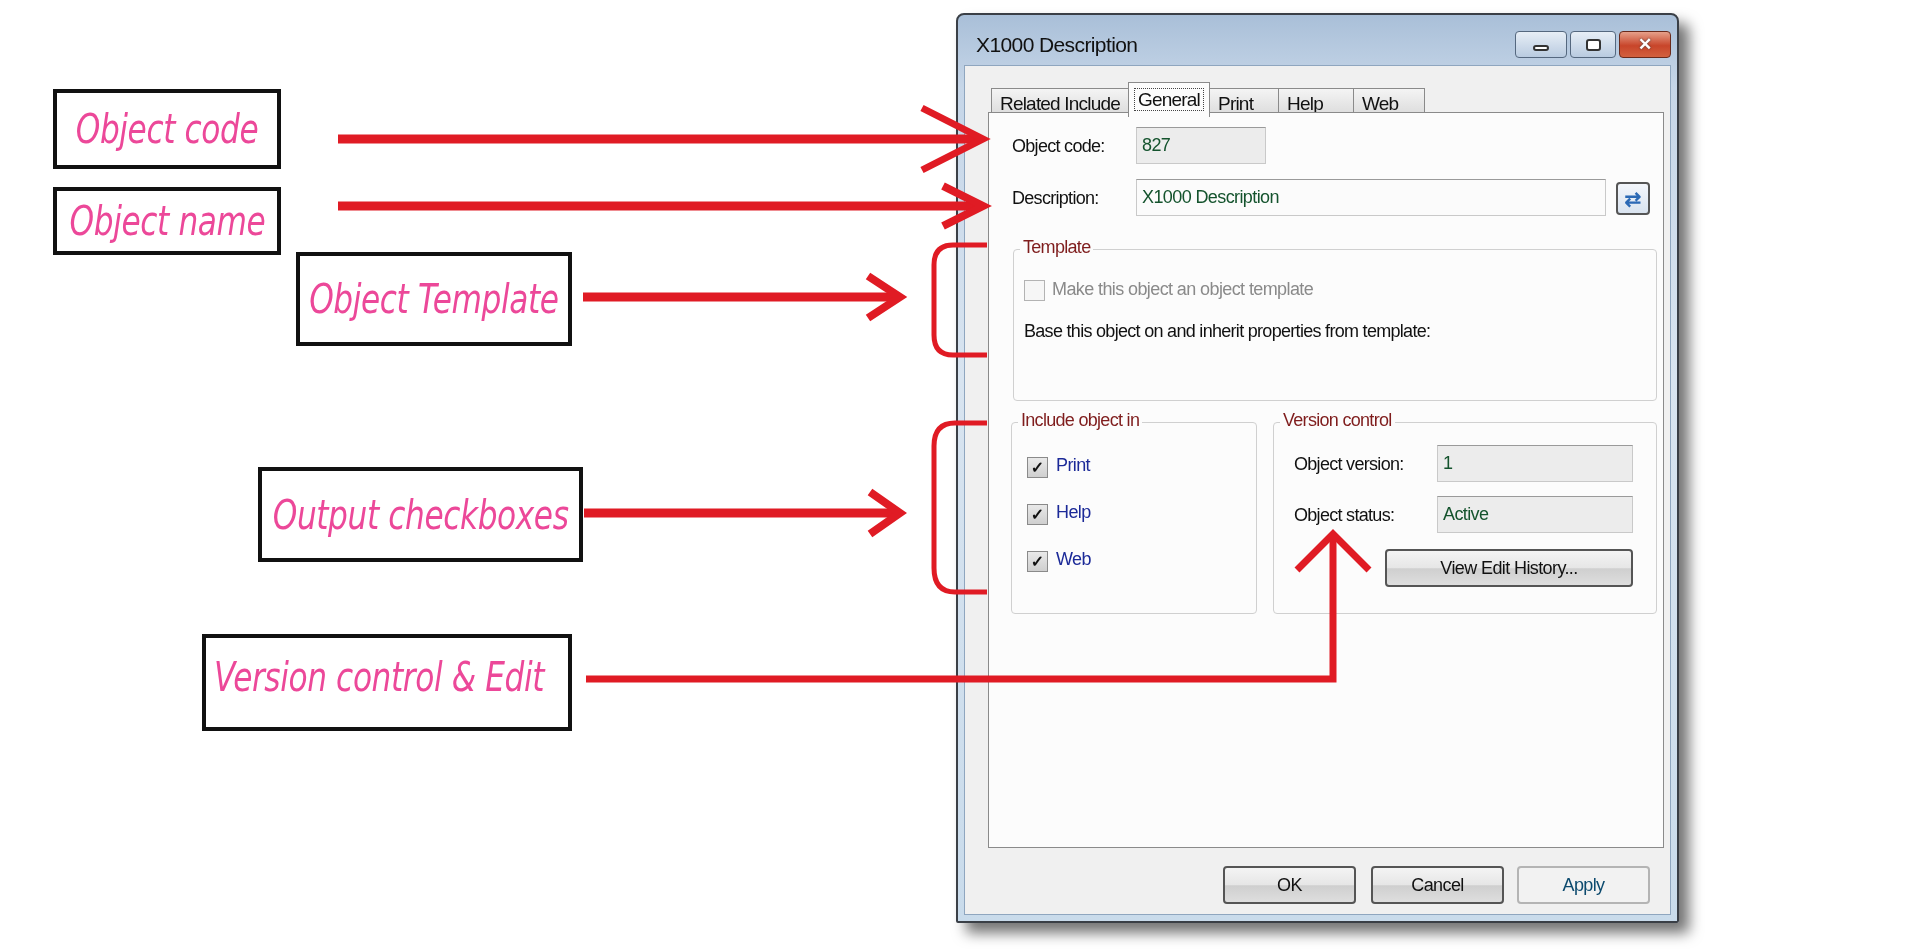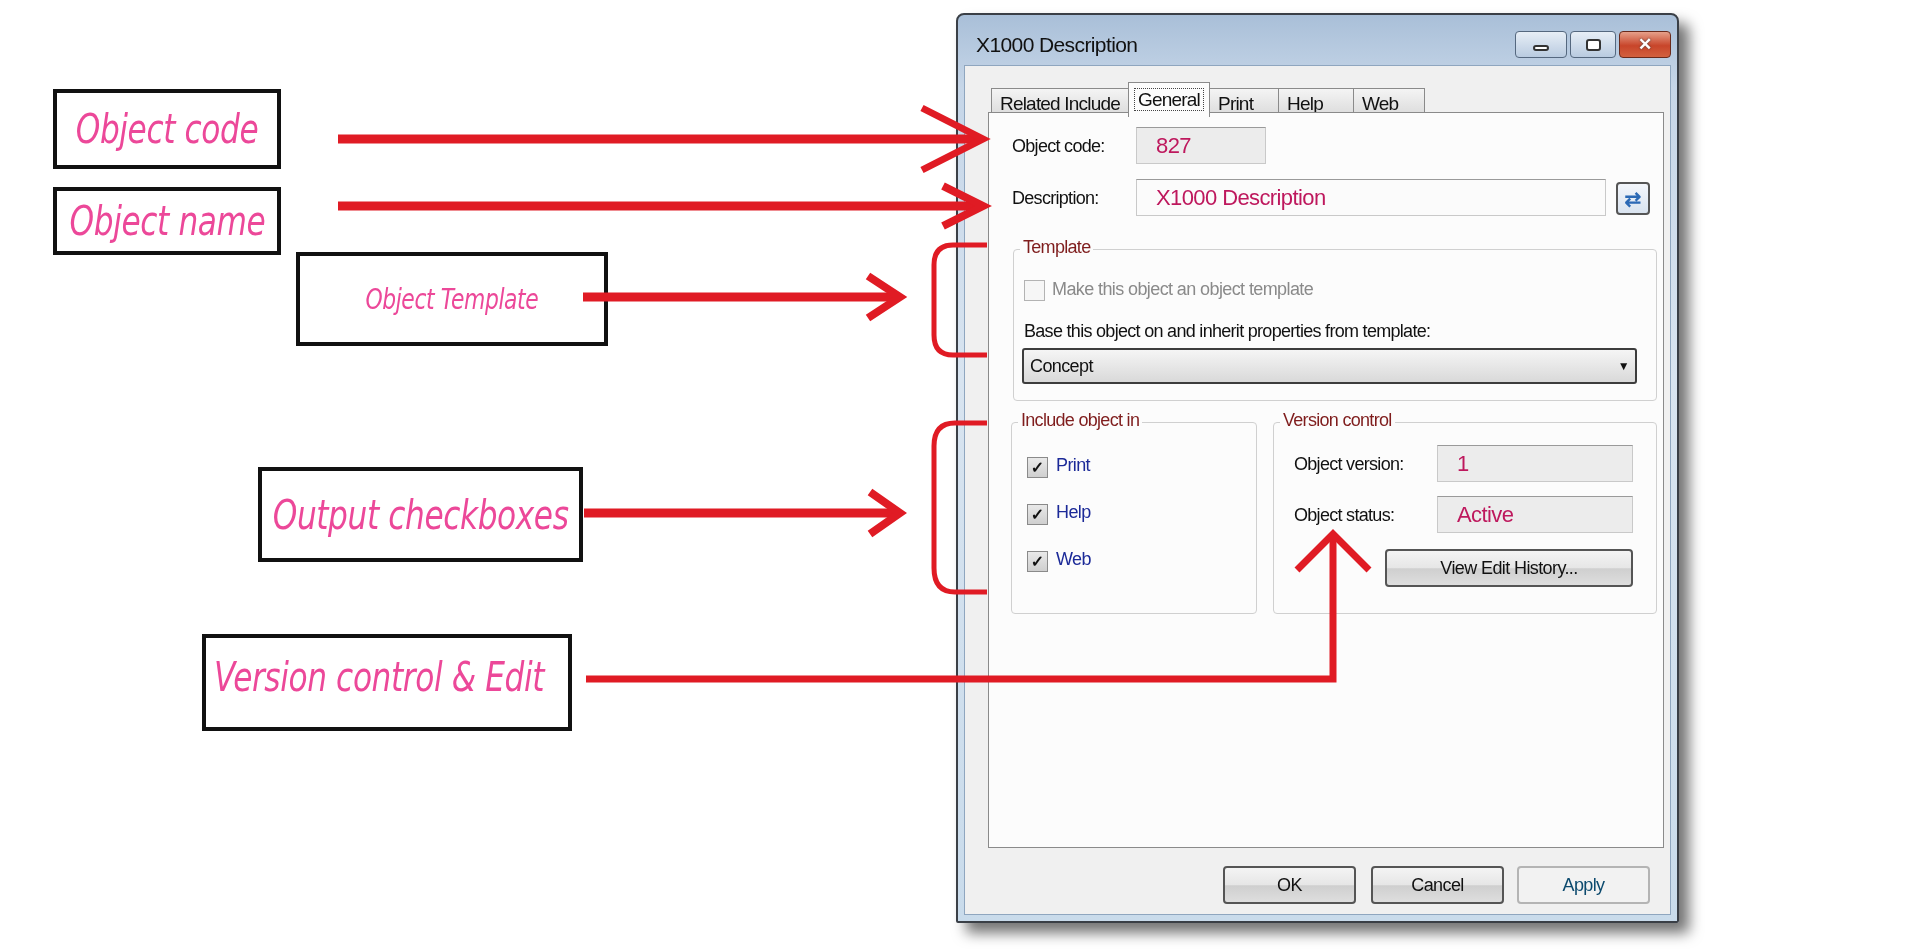--- a/index.html
+++ b/index.html
@@ -39,21 +39,21 @@
          color:#111; letter-spacing:-0.8px; margin-right:-1px; }
   .tab.active { height:35px; margin-top:-2px; background:#fcfcfc; position:relative; z-index:2;
                 padding:0 5px; line-height:33px; }
   .tab.active span { border:1px dotted #444; padding:0 3px; }
 
   .panel { position:absolute; left:23px; top:46px; width:676px; height:736px; background:#fcfcfc;
            border:1px solid #8a8a8a; box-sizing:border-box; }
 
   .lbl { position:absolute; font-size:18px; color:#111; letter-spacing:-0.7px; white-space:nowrap; }
   .field { position:absolute; height:37px; background:#ececec; border:1px solid #c9c9c9; border-top-color:#9a9a9a;
-           box-sizing:border-box; font-size:22px; line-height:35px; padding-left:19px; color:#be185d; letter-spacing:-0.6px; }
+           box-sizing:border-box; font-size:18px; line-height:35px; padding-left:5px; color:#14532d; letter-spacing:-0.6px; }
   .field.white { background:#fbfbfb; }
 
   .refresh-btn { position:absolute; width:34px; height:33px; border:2px solid #555; border-radius:4px;
                  box-sizing:border-box; background:linear-gradient(#f3f6fb,#d9e3ef);
                  display:flex; align-items:center; justify-content:center; color:#2b69b5; font-size:20px; font-weight:bold; }
 
   .group { position:absolute; border:1px solid #d0d0d0; border-radius:4px; box-sizing:border-box; }
   .group-title { position:absolute; top:-13px; left:6px; background:#fcfcfc; padding:0 3px;
                  font-size:18px; color:#7f1d1d; letter-spacing:-0.7px; }
 
@@ -77,21 +77,21 @@
 </style>
 </head>
 <body>
 
 <div class="note" style="left:53px;top:89px;width:228px;height:80px;font-size:40px;">
   <span>Object code</span>
 </div>
 <div class="note" style="left:53px;top:187px;width:228px;height:68px;font-size:40px;">
   <span>Object name</span>
 </div>
-<div class="note" style="left:296px;top:252px;width:312px;height:94px;font-size:28px;">
+<div class="note" style="left:296px;top:252px;width:276px;height:94px;font-size:40px;">
   <span>Object Template</span>
 </div>
 <div class="note" style="left:258px;top:467px;width:325px;height:95px;font-size:40px;">
   <span>Output checkboxes</span>
 </div>
 <div class="note" style="left:202px;top:634px;width:370px;height:97px;font-size:40px;justify-content:flex-start;padding-left:8px;align-items:flex-start;padding-top:16px;">
   <span style="transform-origin:left;">Version control &amp; Edit</span>
 </div>
 
 <div class="dialog">
@@ -130,24 +130,20 @@
       <div class="field white" style="left:147px;top:66px;width:470px;">X1000 Description</div>
       <div class="refresh-btn" style="left:627px;top:69px;">
         <span>⇄</span>
       </div>
 
       <div class="group" style="left:24px;top:136px;width:644px;height:152px;">
         <div class="group-title">Template</div>
         <div class="chk empty" style="left:10px;top:30px;"></div>
         <div class="chk-lbl disabled" style="left:38px;top:29px;">Make this object an object template</div>
         <div class="lbl" style="left:10px;top:71px;">Base this object on and inherit properties from template:</div>
-        <div class="combo" style="left:8px;top:98px;width:615px;">
-          <span>Concept</span>
-          <span class="arrow">▼</span>
-        </div>
       </div>
 
       <div class="group" style="left:22px;top:309px;width:246px;height:192px;">
         <div class="group-title">Include object in</div>
         <div class="chk" style="left:15px;top:34px;">
             <span>✓</span>
           </div>
         <div class="chk-lbl link" style="left:44px;top:32px;">Print</div>
         <div class="chk" style="left:15px;top:81px;">
             <span>✓</span>

